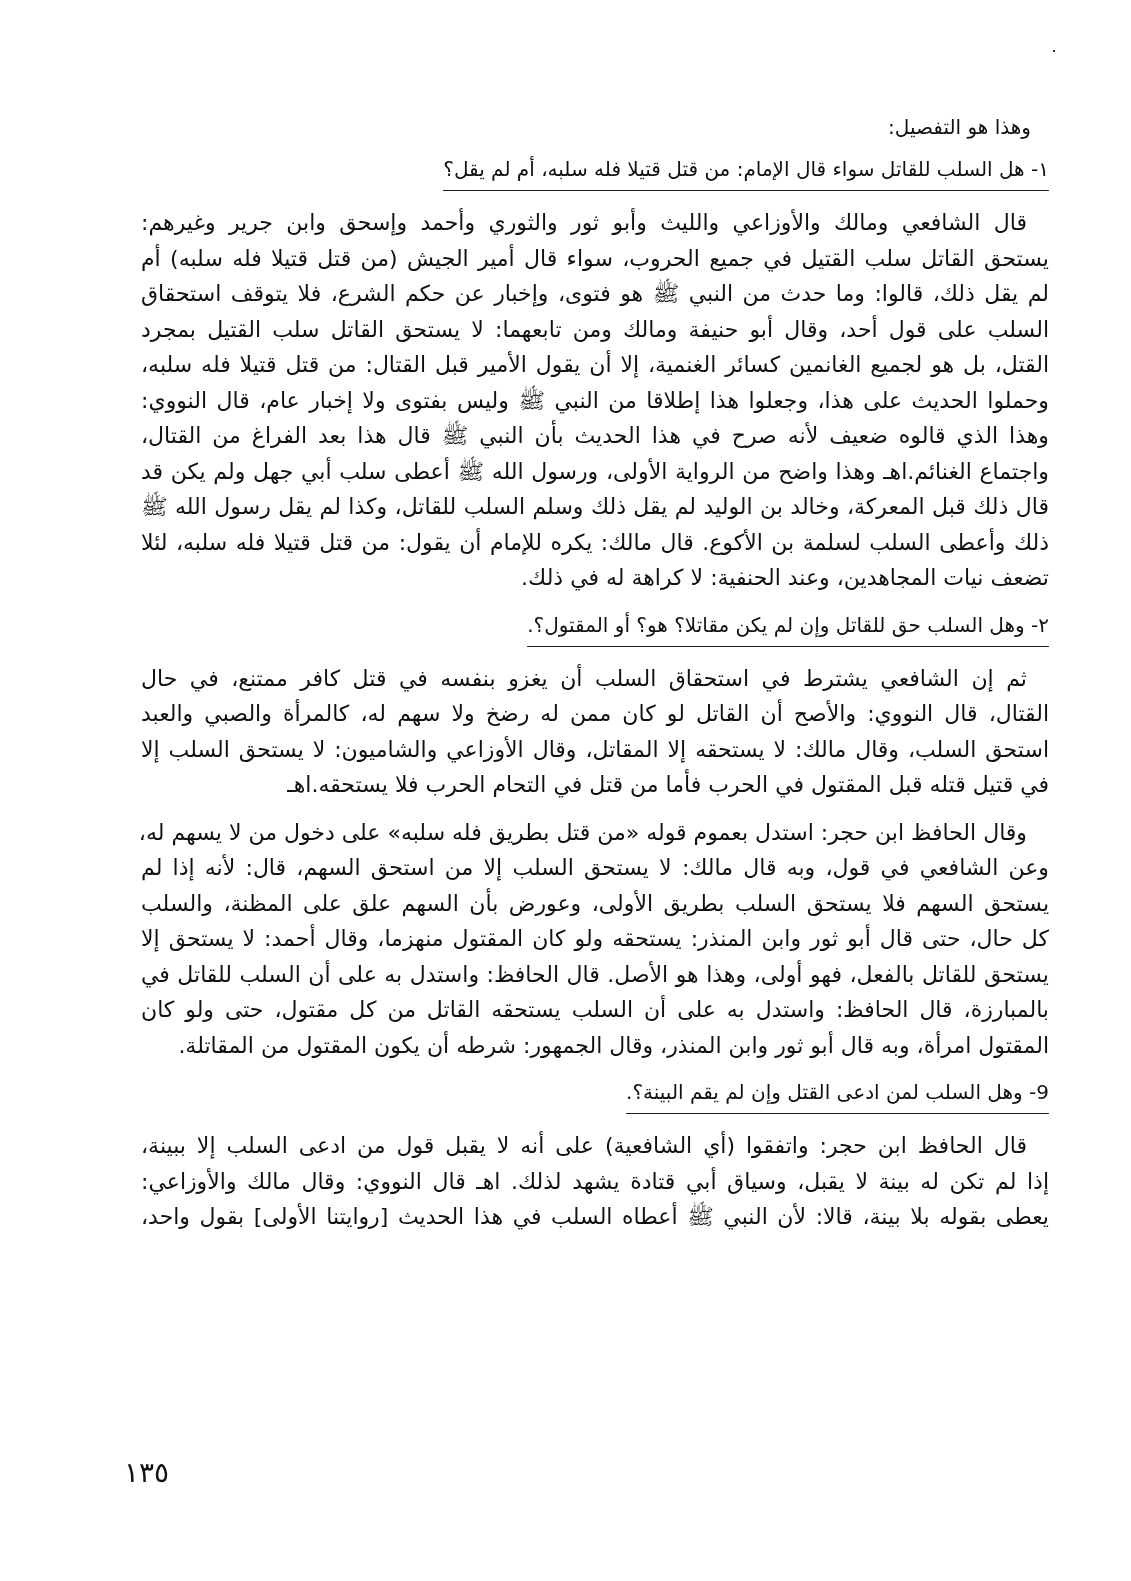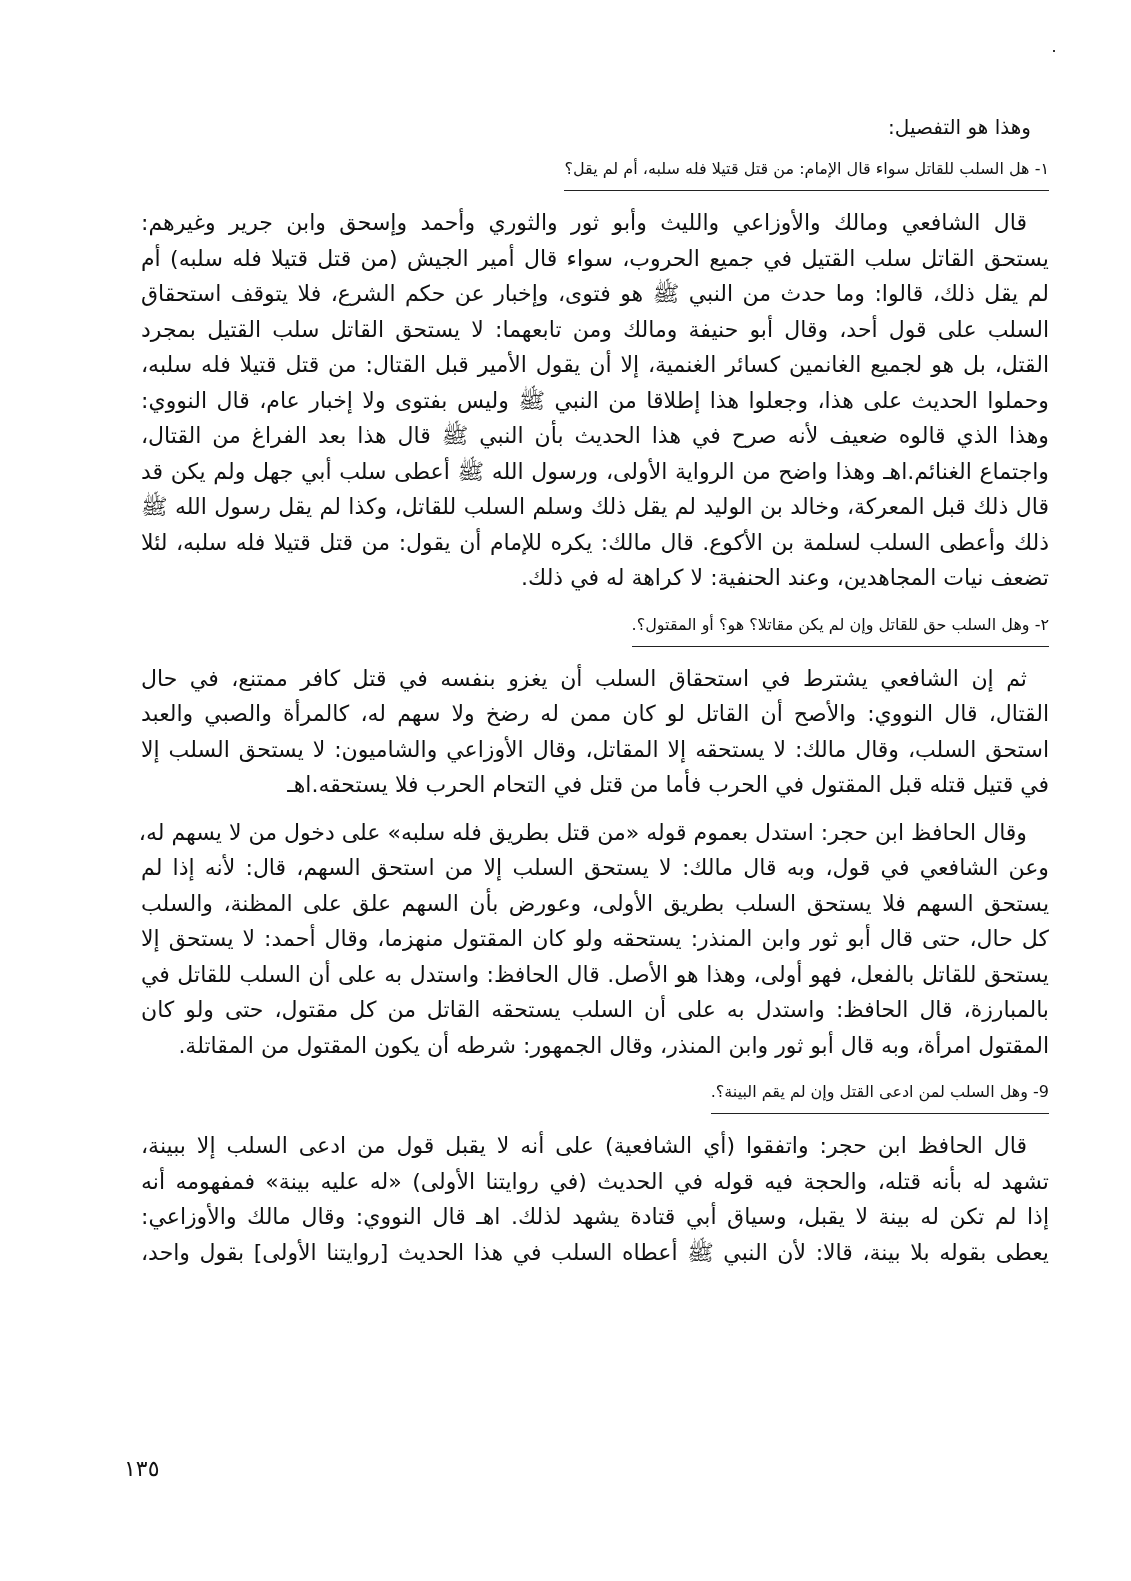--- a/index.html
+++ b/index.html
@@ -24,21 +24,21 @@
       margin-left: 28px;
     }
     .intro {
       font-size: 20px;
       line-height: 34px;
       margin: 0 18px 8px 0;
       text-align: right;
     }
     .heading {
       display: inline-block;
-      font-size: 16px;
+      font-size: 20px;
       line-height: 34px;
       padding-bottom: 4px;
       border-bottom: 1.5px solid #222;
       margin: 0 0 14px 0;
       text-align: center;
     }
     .heading-wrap {
       text-align: right;
     }
     .lines .line {
@@ -51,21 +51,21 @@
       font-size: 22px;
       overflow: visible;
     }
     .lines .line.first { padding-right: 22px; }
     .lines .line.last { text-align-last: right; }
     .block { margin-bottom: 12px; }
     .page-number {
       position: absolute;
       left: 124px;
       top: 1456px;
-      font-size: 22px;
+      font-size: 28px;
       font-family: "DejaVu Serif", serif;
       direction: rtl;
     }
     .speck {
       position: absolute;
       width: 2px;
       height: 2px;
       background: #333;
       left: 1053px;
       top: 50px;
@@ -113,19 +113,18 @@
     <span class="line">يستحق للقاتل بالفعل، فهو أولى، وهذا هو الأصل. قال الحافظ: واستدل به على أن السلب للقاتل في</span>
     <span class="line">بالمبارزة، قال الحافظ: واستدل به على أن السلب يستحقه القاتل من كل مقتول، حتى ولو كان</span>
     <span class="line last">المقتول امرأة، وبه قال أبو ثور وابن المنذر، وقال الجمهور: شرطه أن يكون المقتول من المقاتلة.</span>
   </div>
 
   <div class="heading-wrap">
     <div class="heading">9- وهل السلب لمن ادعى القتل وإن لم يقم البينة؟.</div>
   </div>
   <div class="lines block">
     <span class="line first">قال الحافظ ابن حجر: واتفقوا (أي الشافعية) على أنه لا يقبل قول من ادعى السلب إلا ببينة،</span>
-    <span class="line">تشهد له بأنه قتله، والحجة فيه قوله في الحديث (في روايتنا الأولى) «له عليه بينة» فمفهومه أنه</span>
     <span class="line">إذا لم تكن له بينة لا يقبل، وسياق أبي قتادة يشهد لذلك. اهـ قال النووي: وقال مالك والأوزاعي:</span>
     <span class="line">يعطى بقوله بلا بينة، قالا: لأن النبي ﷺ أعطاه السلب في هذا الحديث [روايتنا الأولى] بقول واحد،</span>
   </div>
 </div>
 
 <div class="page-number">١٣٥</div>
 
 </body></html>

